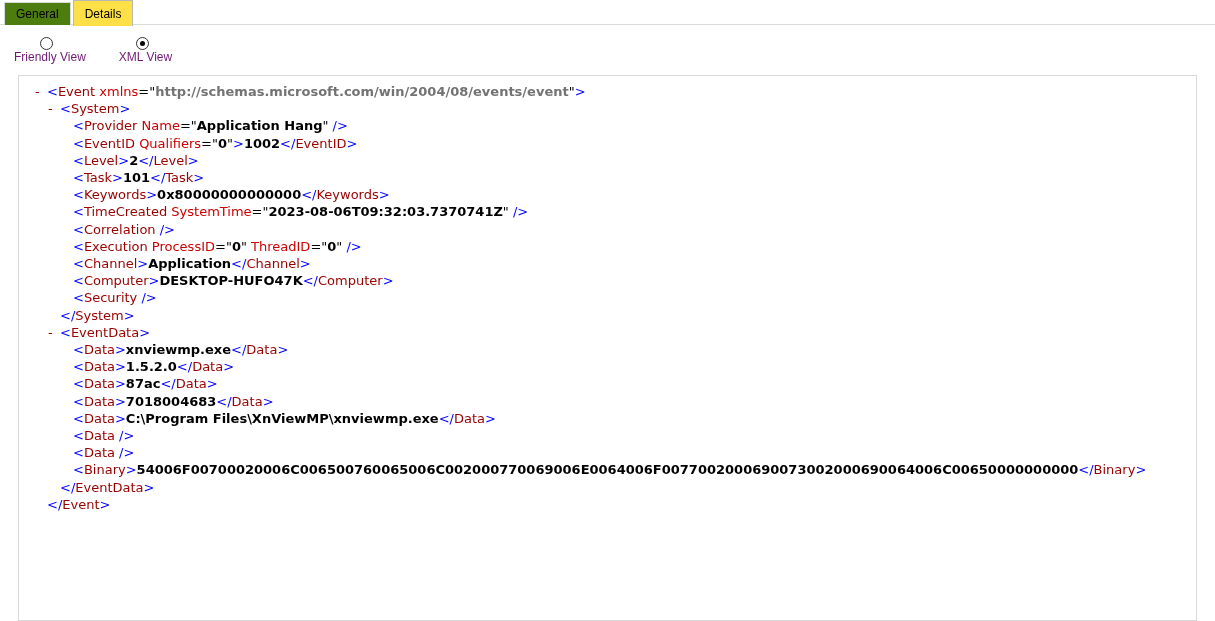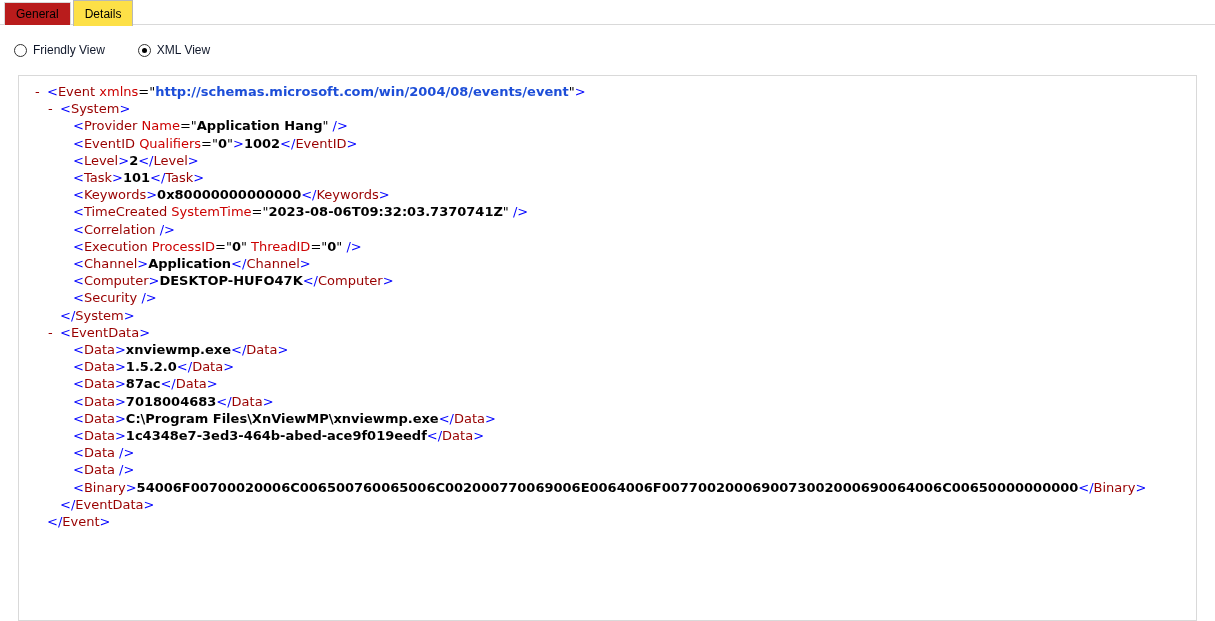--- a/index.html
+++ b/index.html
@@ -4,45 +4,45 @@
 <style>
   * { margin:0; padding:0; box-sizing:border-box; }
   html,body { width:1215px; height:621px; overflow:hidden; background:#fff;
               font-family:"Liberation Sans", sans-serif; }
 
   
   .tab-bar { position:relative; height:25px; display:flex; align-items:flex-end; padding-left:4px; background:#fff; }
   .tab-bar::after { content:""; position:absolute; left:0; right:0; bottom:0; height:0;
                     border-bottom:1px solid #d9d9d9; z-index:0; }
   .tab { position:relative; z-index:1; font-size:12px; color:#000; cursor:default;
-         border:1px solid #d9d9d9; border-bottom:none; background:#b91c1c;
+         border:1px solid #d9d9d9; border-bottom:none; background:#4d7c0f;
          padding:4px 11px 4px 11px; margin-right:2px; }
   .tab.active { background:#fde047; border-color:#b8b8b8; padding-top:6px; padding-bottom:5px; margin-bottom:-1px; }
 
   
   .view-row { height:50px; display:flex; align-items:center; padding-left:14px; background:#fff; }
-  .radio-group { display:flex; align-items:center; margin-right:33px; font-size:12px; color:#0f172a; cursor:default; }
+  .radio-group { display:flex; align-items:center; margin-right:33px; font-size:12px; color:#701a75; cursor:default;flex-direction:column; }
   .radio { width:13px; height:13px; border:1px solid #333; border-radius:50%;
            display:inline-block; margin-right:6px; position:relative; background:#fff; flex:0 0 auto; }
   .radio.checked::after { content:""; position:absolute; left:3px; top:3px; width:5px; height:5px;
                           border-radius:50%; background:#000; }
 
   
   .xml-box { position:absolute; left:18px; top:75px; width:1179px; height:546px;
              background:#fff; border:1px solid #d9d9d9; overflow:hidden;
              padding-top:7px; }
   .xml-line { font-family:"DejaVu Sans", sans-serif; font-size:13px; line-height:17.2px;
               white-space:pre; color:#000; }
   .marker { display:inline-block; width:12px; color:#990000; }
   .seg-m { color:#0000ff; }                      
   .seg-e { color:#990000; }                      
   .seg-a { color:#cc0000; }                      
   .seg-k { color:#000000; }                      
   .seg-b { color:#000000; font-weight:bold; }    
-  .seg-n { color:#1d4ed8; font-weight:bold; }    
+  .seg-n { color:#737373; font-weight:bold; }    
 </style>
 </head>
 <body>
 
 <div class="window">
 
   <div class="tab-bar">
     <div class="tab">
       <span>General</span>
     </div>
@@ -76,21 +76,20 @@
       <div class="xml-line" style="padding-left: 42px;"><span class="marker"></span><span class="seg-m">&lt;</span><span class="seg-e">Channel</span><span class="seg-m">&gt;</span><span class="seg-b">Application</span><span class="seg-m">&lt;/</span><span class="seg-e">Channel</span><span class="seg-m">&gt;</span></div>
       <div class="xml-line" style="padding-left: 42px;"><span class="marker"></span><span class="seg-m">&lt;</span><span class="seg-e">Computer</span><span class="seg-m">&gt;</span><span class="seg-b">DESKTOP-HUFO47K</span><span class="seg-m">&lt;/</span><span class="seg-e">Computer</span><span class="seg-m">&gt;</span></div>
       <div class="xml-line" style="padding-left: 42px;"><span class="marker"></span><span class="seg-m">&lt;</span><span class="seg-e">Security</span><span class="seg-k"> </span><span class="seg-m">/&gt;</span></div>
       <div class="xml-line" style="padding-left: 29px;"><span class="marker"></span><span class="seg-m">&lt;/</span><span class="seg-e">System</span><span class="seg-m">&gt;</span></div>
       <div class="xml-line" style="padding-left: 29px;"><span class="marker">-</span><span class="seg-m">&lt;</span><span class="seg-e">EventData</span><span class="seg-m">&gt;</span></div>
       <div class="xml-line" style="padding-left: 42px;"><span class="marker"></span><span class="seg-m">&lt;</span><span class="seg-e">Data</span><span class="seg-m">&gt;</span><span class="seg-b">xnviewmp.exe</span><span class="seg-m">&lt;/</span><span class="seg-e">Data</span><span class="seg-m">&gt;</span></div>
       <div class="xml-line" style="padding-left: 42px;"><span class="marker"></span><span class="seg-m">&lt;</span><span class="seg-e">Data</span><span class="seg-m">&gt;</span><span class="seg-b">1.5.2.0</span><span class="seg-m">&lt;/</span><span class="seg-e">Data</span><span class="seg-m">&gt;</span></div>
       <div class="xml-line" style="padding-left: 42px;"><span class="marker"></span><span class="seg-m">&lt;</span><span class="seg-e">Data</span><span class="seg-m">&gt;</span><span class="seg-b">87ac</span><span class="seg-m">&lt;/</span><span class="seg-e">Data</span><span class="seg-m">&gt;</span></div>
       <div class="xml-line" style="padding-left: 42px;"><span class="marker"></span><span class="seg-m">&lt;</span><span class="seg-e">Data</span><span class="seg-m">&gt;</span><span class="seg-b">7018004683</span><span class="seg-m">&lt;/</span><span class="seg-e">Data</span><span class="seg-m">&gt;</span></div>
       <div class="xml-line" style="padding-left: 42px;"><span class="marker"></span><span class="seg-m">&lt;</span><span class="seg-e">Data</span><span class="seg-m">&gt;</span><span class="seg-b">C:\Program Files\XnViewMP\xnviewmp.exe</span><span class="seg-m">&lt;/</span><span class="seg-e">Data</span><span class="seg-m">&gt;</span></div>
-      <div class="xml-line" style="padding-left: 42px;"><span class="marker"></span><span class="seg-m">&lt;</span><span class="seg-e">Data</span><span class="seg-m">&gt;</span><span class="seg-b">1c4348e7-3ed3-464b-abed-ace9f019eedf</span><span class="seg-m">&lt;/</span><span class="seg-e">Data</span><span class="seg-m">&gt;</span></div>
       <div class="xml-line" style="padding-left: 42px;"><span class="marker"></span><span class="seg-m">&lt;</span><span class="seg-e">Data</span><span class="seg-k"> </span><span class="seg-m">/&gt;</span></div>
       <div class="xml-line" style="padding-left: 42px;"><span class="marker"></span><span class="seg-m">&lt;</span><span class="seg-e">Data</span><span class="seg-k"> </span><span class="seg-m">/&gt;</span></div>
       <div class="xml-line" style="padding-left: 42px;"><span class="marker"></span><span class="seg-m">&lt;</span><span class="seg-e">Binary</span><span class="seg-m">&gt;</span><span class="seg-b">54006F00700020006C006500760065006C002000770069006E0064006F0077002000690073002000690064006C00650000000000</span><span class="seg-m">&lt;/</span><span class="seg-e">Binary</span><span class="seg-m">&gt;</span></div>
       <div class="xml-line" style="padding-left: 29px;"><span class="marker"></span><span class="seg-m">&lt;/</span><span class="seg-e">EventData</span><span class="seg-m">&gt;</span></div>
       <div class="xml-line" style="padding-left: 16px;"><span class="marker"></span><span class="seg-m">&lt;/</span><span class="seg-e">Event</span><span class="seg-m">&gt;</span></div>
     </div>
 
 </div>
 
 </body></html>

